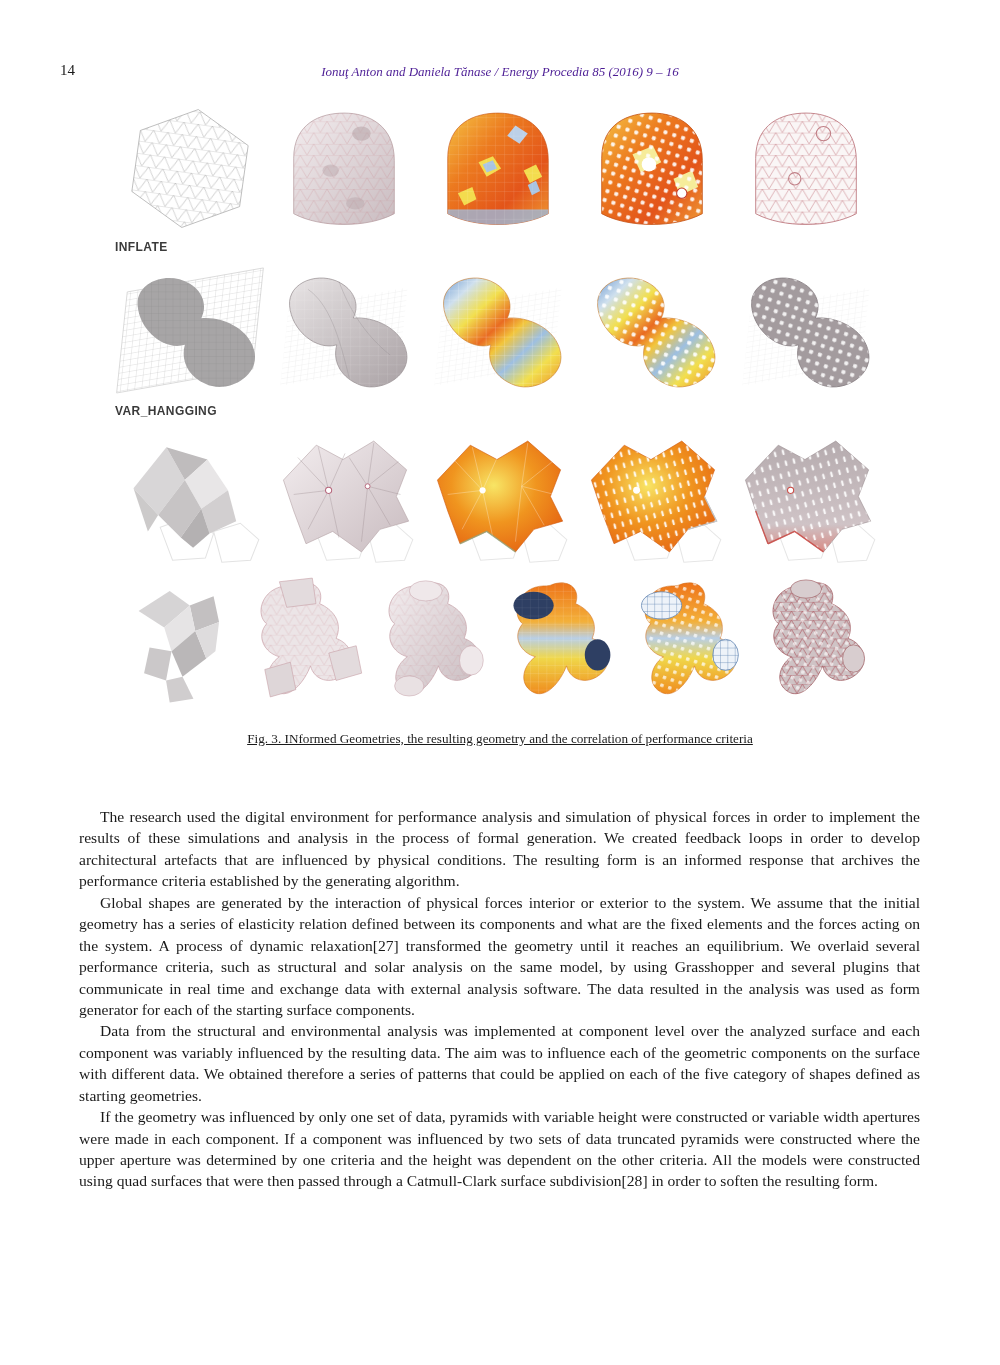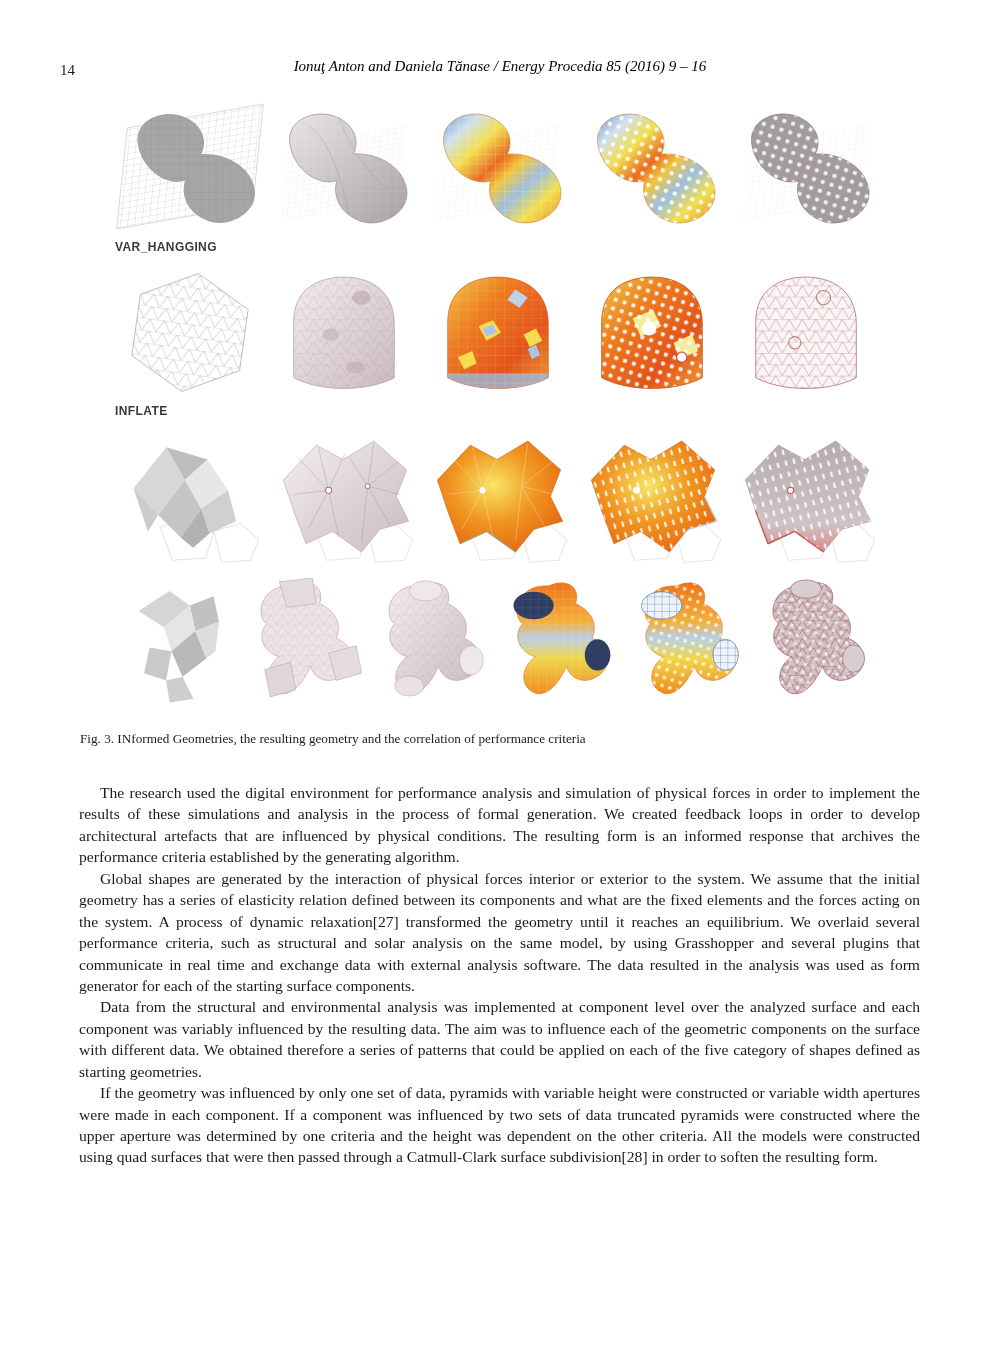--- a/index.html
+++ b/index.html
@@ -1,34 +1,34 @@
 <!DOCTYPE html>
 <html><head>
 <meta charset="utf-8">
 <style>
   html,body{margin:0;padding:0;background:#fff;}
   .page{position:relative;width:1000px;height:1365px;background:#ffffff;overflow:hidden;
         font-family:"Liberation Serif",serif;color:#1a1a1a;}
   
   .hdr{position:absolute;top:58px;left:0;width:1000px;height:20px;}
   .pageno{position:absolute;left:60px;top:4px;font-size:15px;}
-  .running{position:absolute;left:80px;right:80px;top:0;text-align:center;
-           font-style:italic;font-size:15px;color:#000000;}
+  .running{position:absolute;left:80px;right:80px;top:6px;text-align:center;
+           font-style:italic;font-size:13px;color:#4c1d95;}
   
   .figure{position:absolute;left:113px;top:98px;width:768px;}
   .fig-row{margin-bottom:2px;}
   .fig-imgs{display:flex;align-items:flex-start;}
   .cell{flex:0 0 auto;}
   .cell svg{display:block;}
   .fig-label{font-family:"Liberation Sans",sans-serif;font-weight:bold;font-size:12px;
              color:#3a3a3a;letter-spacing:.4px;margin:2px 0 8px 2px;}
-  .caption{position:absolute;left:80px;right:80px;top:731px;
-           font-size:13.2px;color:#1a1a1a;}
+  .caption{position:absolute;left:80px;right:80px;top:731px;text-align:center;
+           font-size:13.2px;color:#1a1a1a;text-decoration:underline;}
   
-  .bodytext{position:absolute;left:79px;top:782px;width:841px;font-size:15.6px;
+  .bodytext{position:absolute;left:79px;top:806px;width:841px;font-size:15.6px;
             line-height:1.375;text-align:justify;}
   .bodytext p{margin:0;text-indent:21px;}
 </style>
 </head>
 <body>
 
 <svg width="0" height="0" style="position:absolute" aria-hidden="true">
 <defs>
   <path id="peanut" d="M22 42 C20 18 52 8 72 20 C86 28 90 42 84 54 C104 52 132 64 136 88 C140 112 108 128 88 118 C70 110 64 94 68 80 C48 86 24 66 22 42 Z"></path>
   <path id="dome" d="M26 112 L26 58 C26 24 52 14 75 14 C99 14 124 26 124 60 L124 112 C98 126 52 126 26 112 Z"></path>
@@ -114,71 +114,20 @@
     <span class="pageno">14</span>
     <div class="running">Ionuţ Anton and Daniela Tănase / Energy Procedia 85 (2016) 9 – 16</div>
   </div>
 
   <div class="figure">
 
     <div class="fig-row">
       <div class="fig-imgs">
         <div class="cell">
           <svg width="154" height="140" viewBox="0 0 150 135">
-            <g transform="translate(75,66) rotate(-10) skewX(-16) scale(1.02,0.82)">
-              <rect x="-66" y="-58" width="132" height="116" fill="url(#pGrid)" stroke="#c4c4c4" stroke-width="0.6"></rect>
-            </g>
-            <g transform="translate(2,0)">
-              <use href="#peanut" fill="#a7a5a6"></use>
-              <use href="#peanut" fill="url(#pGridD)" opacity="0.8"></use>
-            </g>
-          </svg>
-        </div>
-        <div class="cell">
-          <svg width="154" height="140" viewBox="0 0 150 135">
-            <g transform="translate(75,72) rotate(-10) skewX(-16) scale(0.95,0.7)" opacity="0.5">
-              <rect x="-62" y="-52" width="124" height="104" fill="url(#pGrid)"></rect>
-            </g>
-            <use href="#peanut" fill="url(#gGray)" stroke="#968e91" stroke-width="0.7"></use>
-            <use href="#peanut" fill="url(#pGridW)" opacity="0.35"></use>
-            <path d="M40 26 C60 40 70 70 80 112 M70 18 C80 45 95 70 120 90" fill="none" stroke="#8d8588" stroke-width="0.5" opacity="0.6"></path>
-          </svg>
-        </div>
-        <div class="cell">
-          <svg width="154" height="140" viewBox="0 0 150 135">
-            <g transform="translate(75,72) rotate(-10) skewX(-16) scale(0.95,0.7)" opacity="0.4">
-              <rect x="-62" y="-52" width="124" height="104" fill="url(#pGrid)"></rect>
-            </g>
-            <use href="#peanut" fill="url(#gHeat)" stroke="#c77b2a" stroke-width="0.6"></use>
-            <use href="#peanut" fill="url(#pGridW)" opacity="0.7"></use>
-          </svg>
-        </div>
-        <div class="cell">
-          <svg width="154" height="140" viewBox="0 0 150 135">
-            <use href="#peanut" fill="url(#gHeat)" stroke="#c77b2a" stroke-width="0.6"></use>
-            <use href="#peanut" fill="url(#pDotsW)"></use>
-          </svg>
-        </div>
-        <div class="cell">
-          <svg width="154" height="140" viewBox="0 0 150 135">
-            <g transform="translate(75,72) rotate(-10) skewX(-16) scale(0.95,0.7)" opacity="0.4">
-              <rect x="-62" y="-52" width="124" height="104" fill="url(#pGrid)"></rect>
-            </g>
-            <use href="#peanut" fill="#a39b9e" stroke="#857d80" stroke-width="0.8"></use>
-            <use href="#peanut" fill="url(#pDotsW)" opacity="0.95"></use>
-          </svg>
-        </div>
-      </div>
-      <div class="fig-label">VAR_HANGGING</div>
-    </div>
-
-    <div class="fig-row">
-      <div class="fig-imgs">
-        <div class="cell">
-          <svg width="154" height="140" viewBox="0 0 150 135">
             <g transform="rotate(8 75 68)">
               <polygon points="75,10 128,38 128,98 75,126 22,98 22,38" fill="#ffffff" stroke="#9d9d9d" stroke-width="0.6"></polygon>
               <polygon points="75,10 128,38 128,98 75,126 22,98 22,38" fill="url(#pTri)"></polygon>
             </g>
           </svg>
         </div>
         <div class="cell">
           <svg width="154" height="140" viewBox="0 0 150 135">
             <use href="#dome" fill="url(#gPink)" stroke="#b39a9e" stroke-width="0.7"></use>
             <use href="#dome" fill="url(#pTriR)" opacity="0.45"></use>
@@ -220,20 +169,71 @@
           </svg>
         </div>
       </div>
       <div class="fig-label">INFLATE</div>
     </div>
 
     <div class="fig-row">
       <div class="fig-imgs">
         <div class="cell">
           <svg width="154" height="140" viewBox="0 0 150 135">
+            <g transform="translate(75,66) rotate(-10) skewX(-16) scale(1.02,0.82)">
+              <rect x="-66" y="-58" width="132" height="116" fill="url(#pGrid)" stroke="#c4c4c4" stroke-width="0.6"></rect>
+            </g>
+            <g transform="translate(2,0)">
+              <use href="#peanut" fill="#a7a5a6"></use>
+              <use href="#peanut" fill="url(#pGridD)" opacity="0.8"></use>
+            </g>
+          </svg>
+        </div>
+        <div class="cell">
+          <svg width="154" height="140" viewBox="0 0 150 135">
+            <g transform="translate(75,72) rotate(-10) skewX(-16) scale(0.95,0.7)" opacity="0.5">
+              <rect x="-62" y="-52" width="124" height="104" fill="url(#pGrid)"></rect>
+            </g>
+            <use href="#peanut" fill="url(#gGray)" stroke="#968e91" stroke-width="0.7"></use>
+            <use href="#peanut" fill="url(#pGridW)" opacity="0.35"></use>
+            <path d="M40 26 C60 40 70 70 80 112 M70 18 C80 45 95 70 120 90" fill="none" stroke="#8d8588" stroke-width="0.5" opacity="0.6"></path>
+          </svg>
+        </div>
+        <div class="cell">
+          <svg width="154" height="140" viewBox="0 0 150 135">
+            <g transform="translate(75,72) rotate(-10) skewX(-16) scale(0.95,0.7)" opacity="0.4">
+              <rect x="-62" y="-52" width="124" height="104" fill="url(#pGrid)"></rect>
+            </g>
+            <use href="#peanut" fill="url(#gHeat)" stroke="#c77b2a" stroke-width="0.6"></use>
+            <use href="#peanut" fill="url(#pGridW)" opacity="0.7"></use>
+          </svg>
+        </div>
+        <div class="cell">
+          <svg width="154" height="140" viewBox="0 0 150 135">
+            <use href="#peanut" fill="url(#gHeat)" stroke="#c77b2a" stroke-width="0.6"></use>
+            <use href="#peanut" fill="url(#pDotsW)"></use>
+          </svg>
+        </div>
+        <div class="cell">
+          <svg width="154" height="140" viewBox="0 0 150 135">
+            <g transform="translate(75,72) rotate(-10) skewX(-16) scale(0.95,0.7)" opacity="0.4">
+              <rect x="-62" y="-52" width="124" height="104" fill="url(#pGrid)"></rect>
+            </g>
+            <use href="#peanut" fill="#a39b9e" stroke="#857d80" stroke-width="0.8"></use>
+            <use href="#peanut" fill="url(#pDotsW)" opacity="0.95"></use>
+          </svg>
+        </div>
+      </div>
+      <div class="fig-label">VAR_HANGGING</div>
+    </div>
+
+    <div class="fig-row">
+      <div class="fig-imgs">
+        <div class="cell">
+          <svg width="154" height="140" viewBox="0 0 150 135">
             <use href="#pents" fill="none" stroke="#e3e3e3" stroke-width="1"></use>
             <polygon points="20,60 52,20 70,52 44,86" fill="#d8d6d7"></polygon>
             <polygon points="52,20 92,32 70,52" fill="#bfbcbd"></polygon>
             <polygon points="70,52 92,32 112,62 86,80" fill="#e8e6e7"></polygon>
             <polygon points="44,86 70,52 86,80 66,108" fill="#c7c4c5"></polygon>
             <polygon points="86,80 112,62 120,92 94,104" fill="#d2cfd0"></polygon>
             <polygon points="66,108 86,80 94,104 78,118" fill="#b4b1b2"></polygon>
             <polygon points="20,60 44,86 34,102" fill="#cccaca"></polygon>
           </svg>
         </div>

